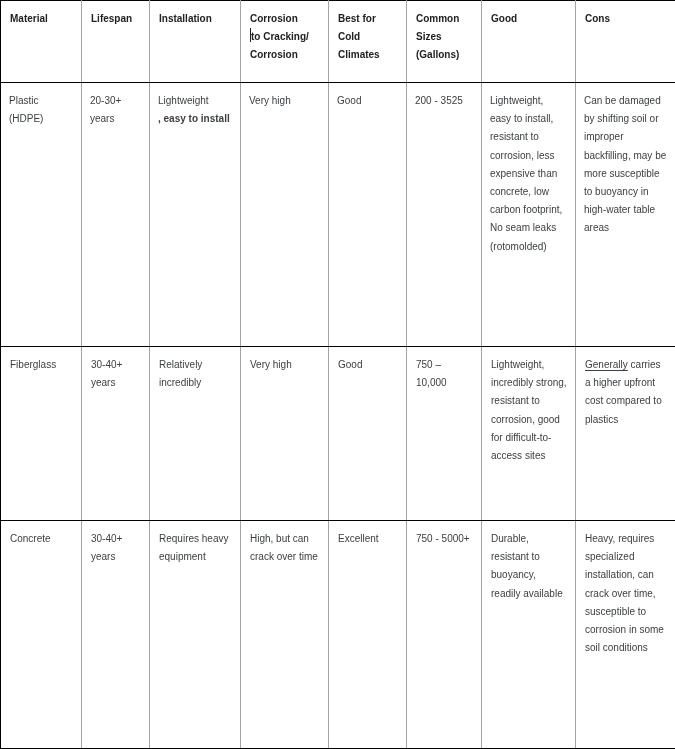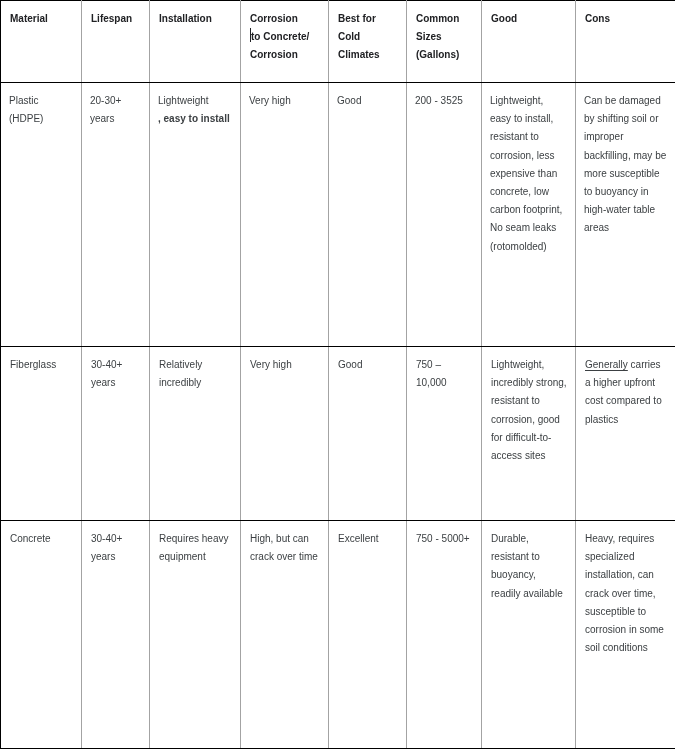--- a/index.html
+++ b/index.html
@@ -111,21 +111,21 @@
         <col class="c7">
     </colgroup>
 
     <thead>
       <tr>
         <th>Material</th>
         <th>Lifespan</th>
         <th>Installation</th>
         <th>
           <span>Corrosion</span><br>
-          <span class="caret"></span><span>to Concrete/</span><br>
+          <span class="caret"></span><span>to Cracking/</span><br>
           <span>Corrosion</span>
         </th>
         <th>
           <span>Best for</span><br>
           <span>Cold</span><br>
           <span>Climates</span>
         </th>
         <th>
           <span>Common</span><br>
           <span>Sizes</span><br>

